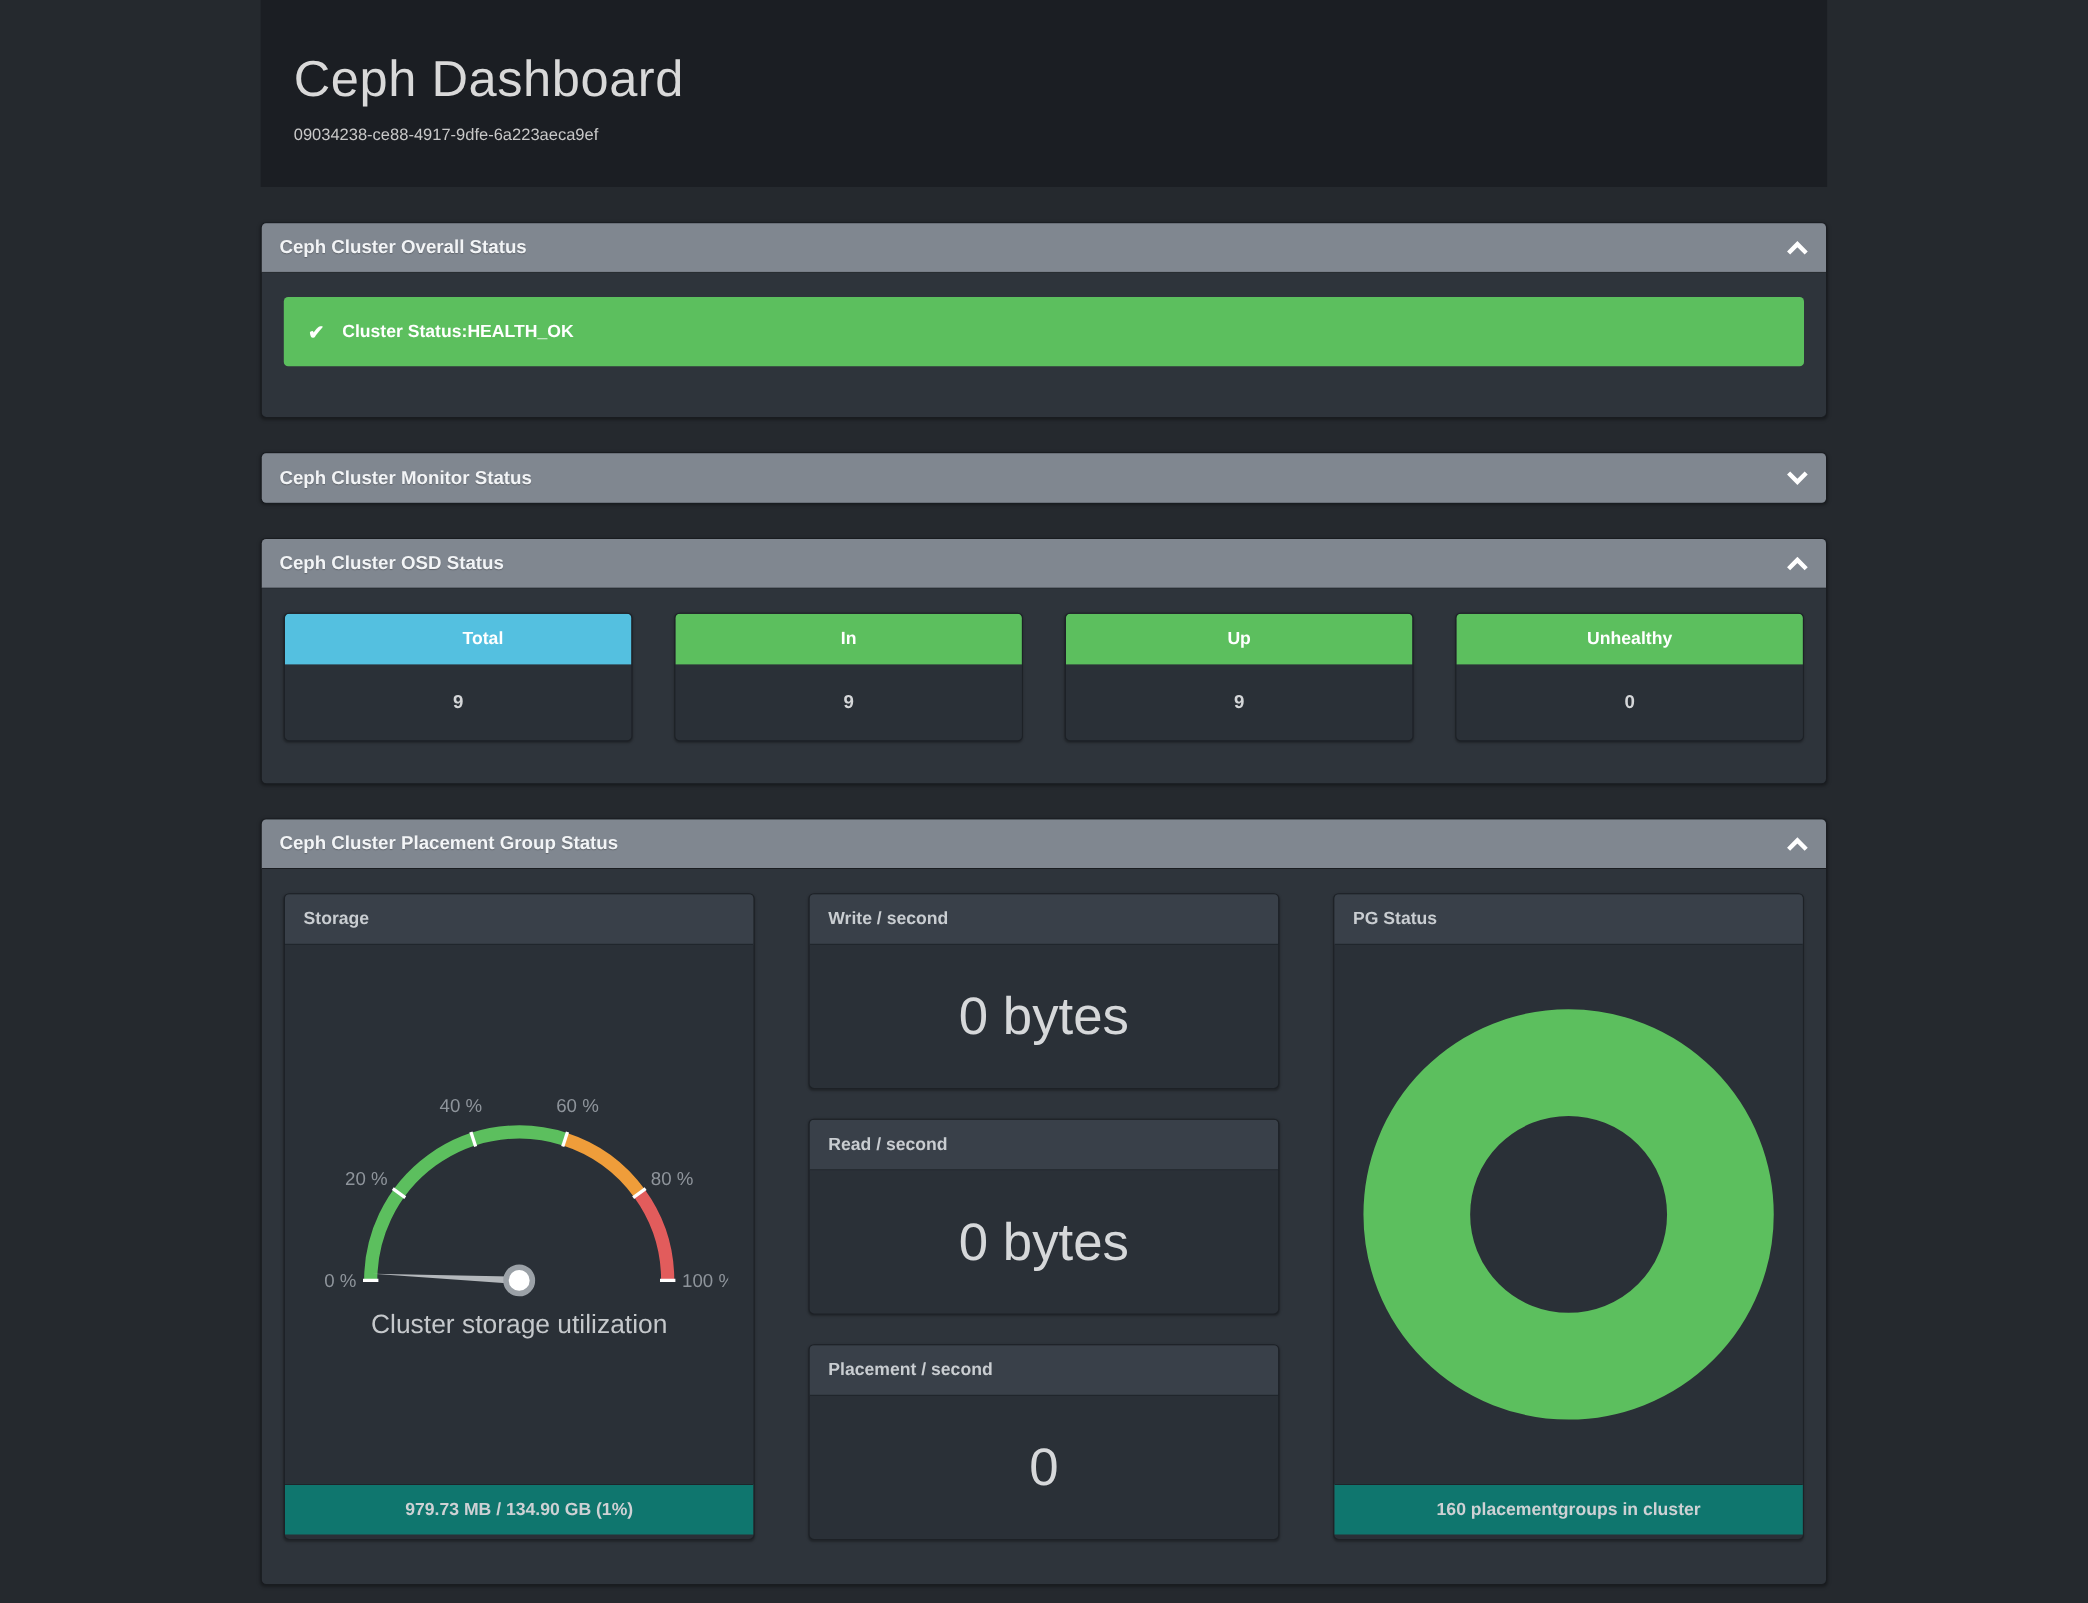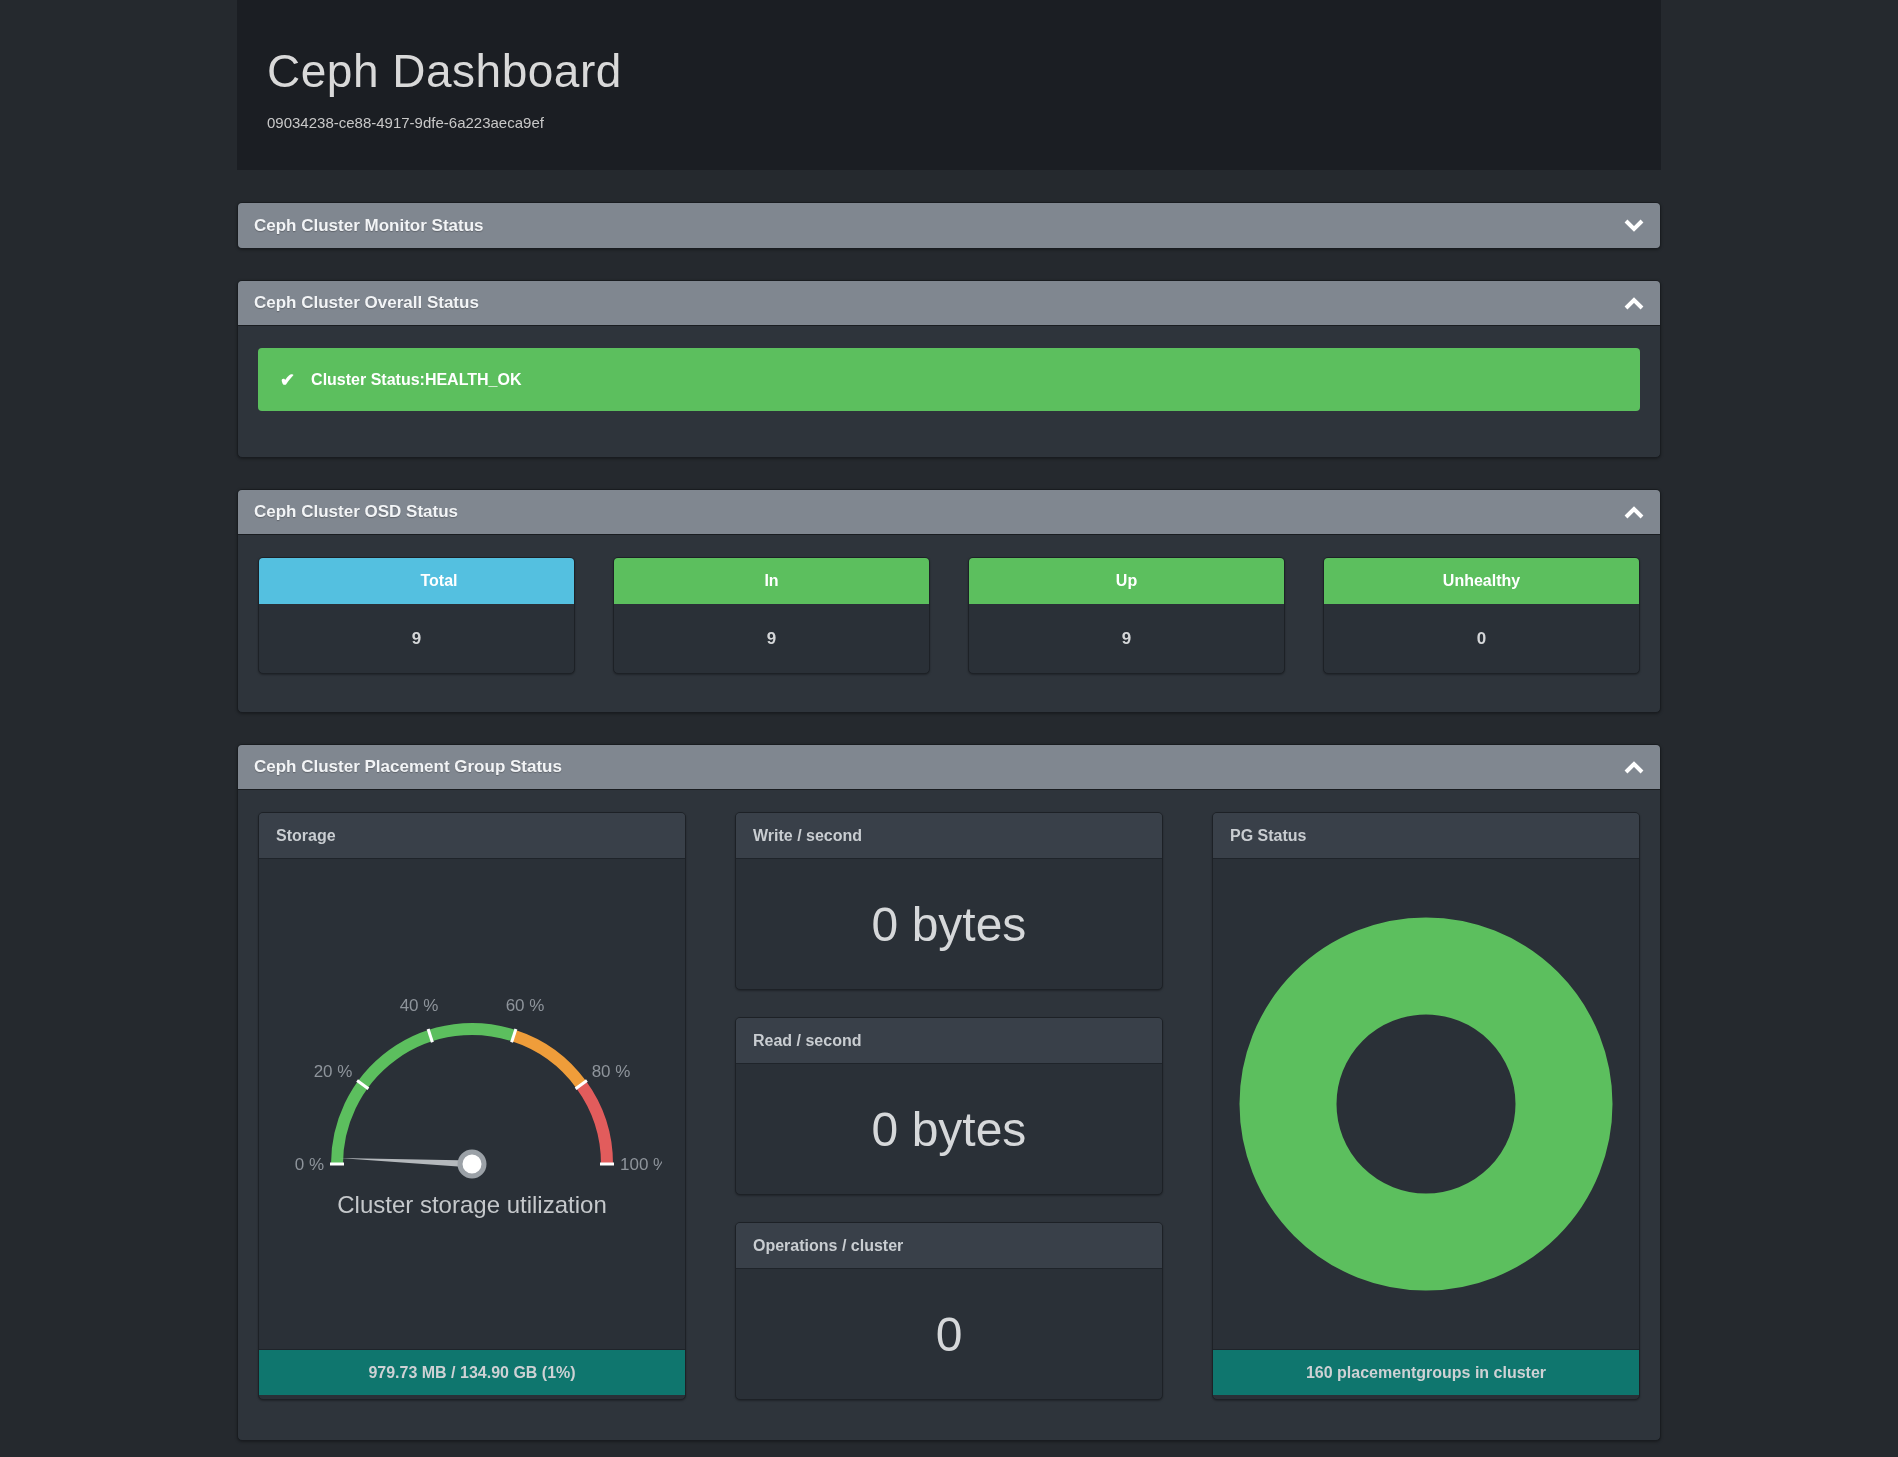--- a/index.html
+++ b/index.html
@@ -121,45 +121,45 @@
 </head>
 <body>
 
 <div class="container">
 
   <header class="jumbotron">
     <h1>Ceph Dashboard</h1>
     <p>09034238-ce88-4917-9dfe-6a223aeca9ef</p>
   </header>
 
-  <section class="panel collapsed">
-    <div class="panel-heading">
-      <span class="panel-title">Ceph Cluster Monitor Status</span>
-      <span class="chevron">
-        <svg width="20" height="13" viewBox="0 0 20 13">
-            <polyline points="2,2 10,10 18,2" fill="none" stroke="#ffffff" stroke-width="4"></polyline>
-          </svg>
-      </span>
-    </div>
-  </section>
-
   <section class="panel">
     <div class="panel-heading">
       <span class="panel-title">Ceph Cluster Overall Status</span>
       <span class="chevron">
         <svg width="20" height="13" viewBox="0 0 20 13">
             <polyline points="2,11 10,3 18,11" fill="none" stroke="#ffffff" stroke-width="4"></polyline>
           </svg>
       </span>
     </div>
     <div class="panel-body">
       <div class="alert-success" style="background-color: rgb(92, 191, 94);">
         <span class="check-glyph">✔</span>
         <span>Cluster Status:HEALTH_OK</span>
       </div>
+    </div>
+  </section>
+
+  <section class="panel collapsed">
+    <div class="panel-heading">
+      <span class="panel-title">Ceph Cluster Monitor Status</span>
+      <span class="chevron">
+        <svg width="20" height="13" viewBox="0 0 20 13">
+            <polyline points="2,2 10,10 18,2" fill="none" stroke="#ffffff" stroke-width="4"></polyline>
+          </svg>
+      </span>
     </div>
   </section>
 
   <section class="panel">
     <div class="panel-heading">
       <span class="panel-title">Ceph Cluster OSD Status</span>
       <span class="chevron">
         <svg width="20" height="13" viewBox="0 0 20 13">
             <polyline points="2,11 10,3 18,11" fill="none" stroke="#ffffff" stroke-width="4"></polyline>
           </svg>
@@ -233,21 +233,21 @@
         <div class="metric-col">
           <div class="inner-card">
             <div class="inner-card-header">Write / second</div>
             <div class="metric-body">0 bytes</div>
           </div>
           <div class="inner-card">
             <div class="inner-card-header">Read / second</div>
             <div class="metric-body">0 bytes</div>
           </div>
           <div class="inner-card">
-            <div class="inner-card-header">Operations / cluster</div>
+            <div class="inner-card-header">Placement / second</div>
             <div class="metric-body">0</div>
           </div>
         </div>
 
         <div class="inner-card">
           <div class="inner-card-header">PG Status</div>
           <div class="tall-body">
             <svg width="390" height="390" viewBox="0 0 390 390">
               <circle cx="195" cy="195" r="138" fill="none" stroke-width="97" style="stroke: rgb(92, 191, 94);"></circle>
             </svg>

